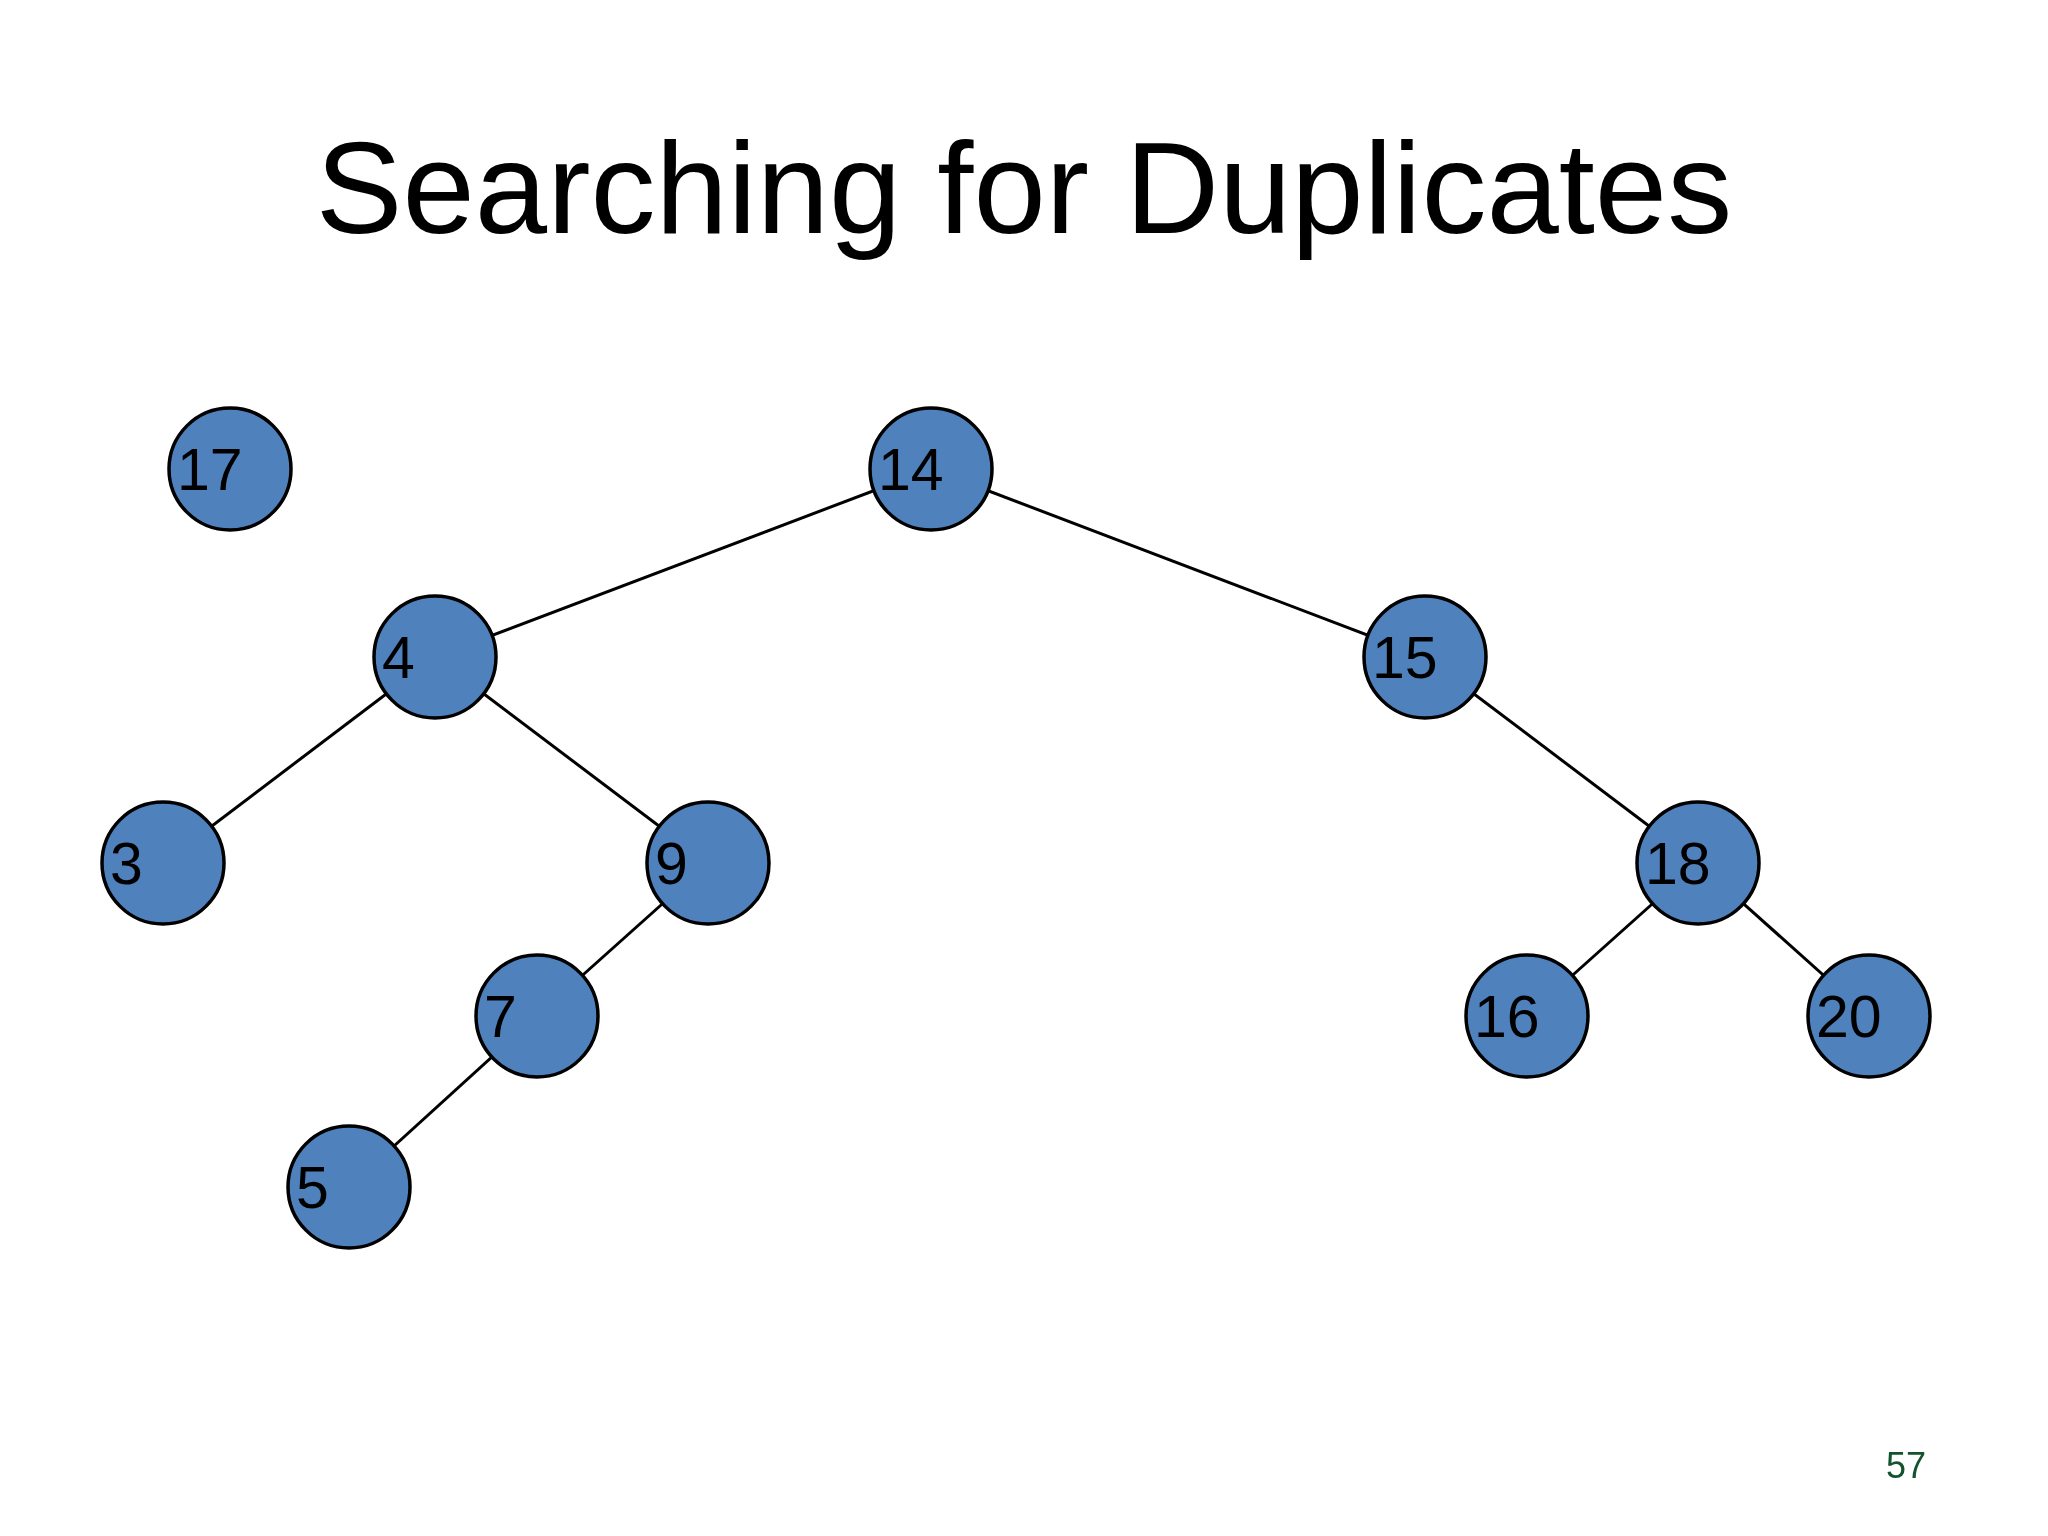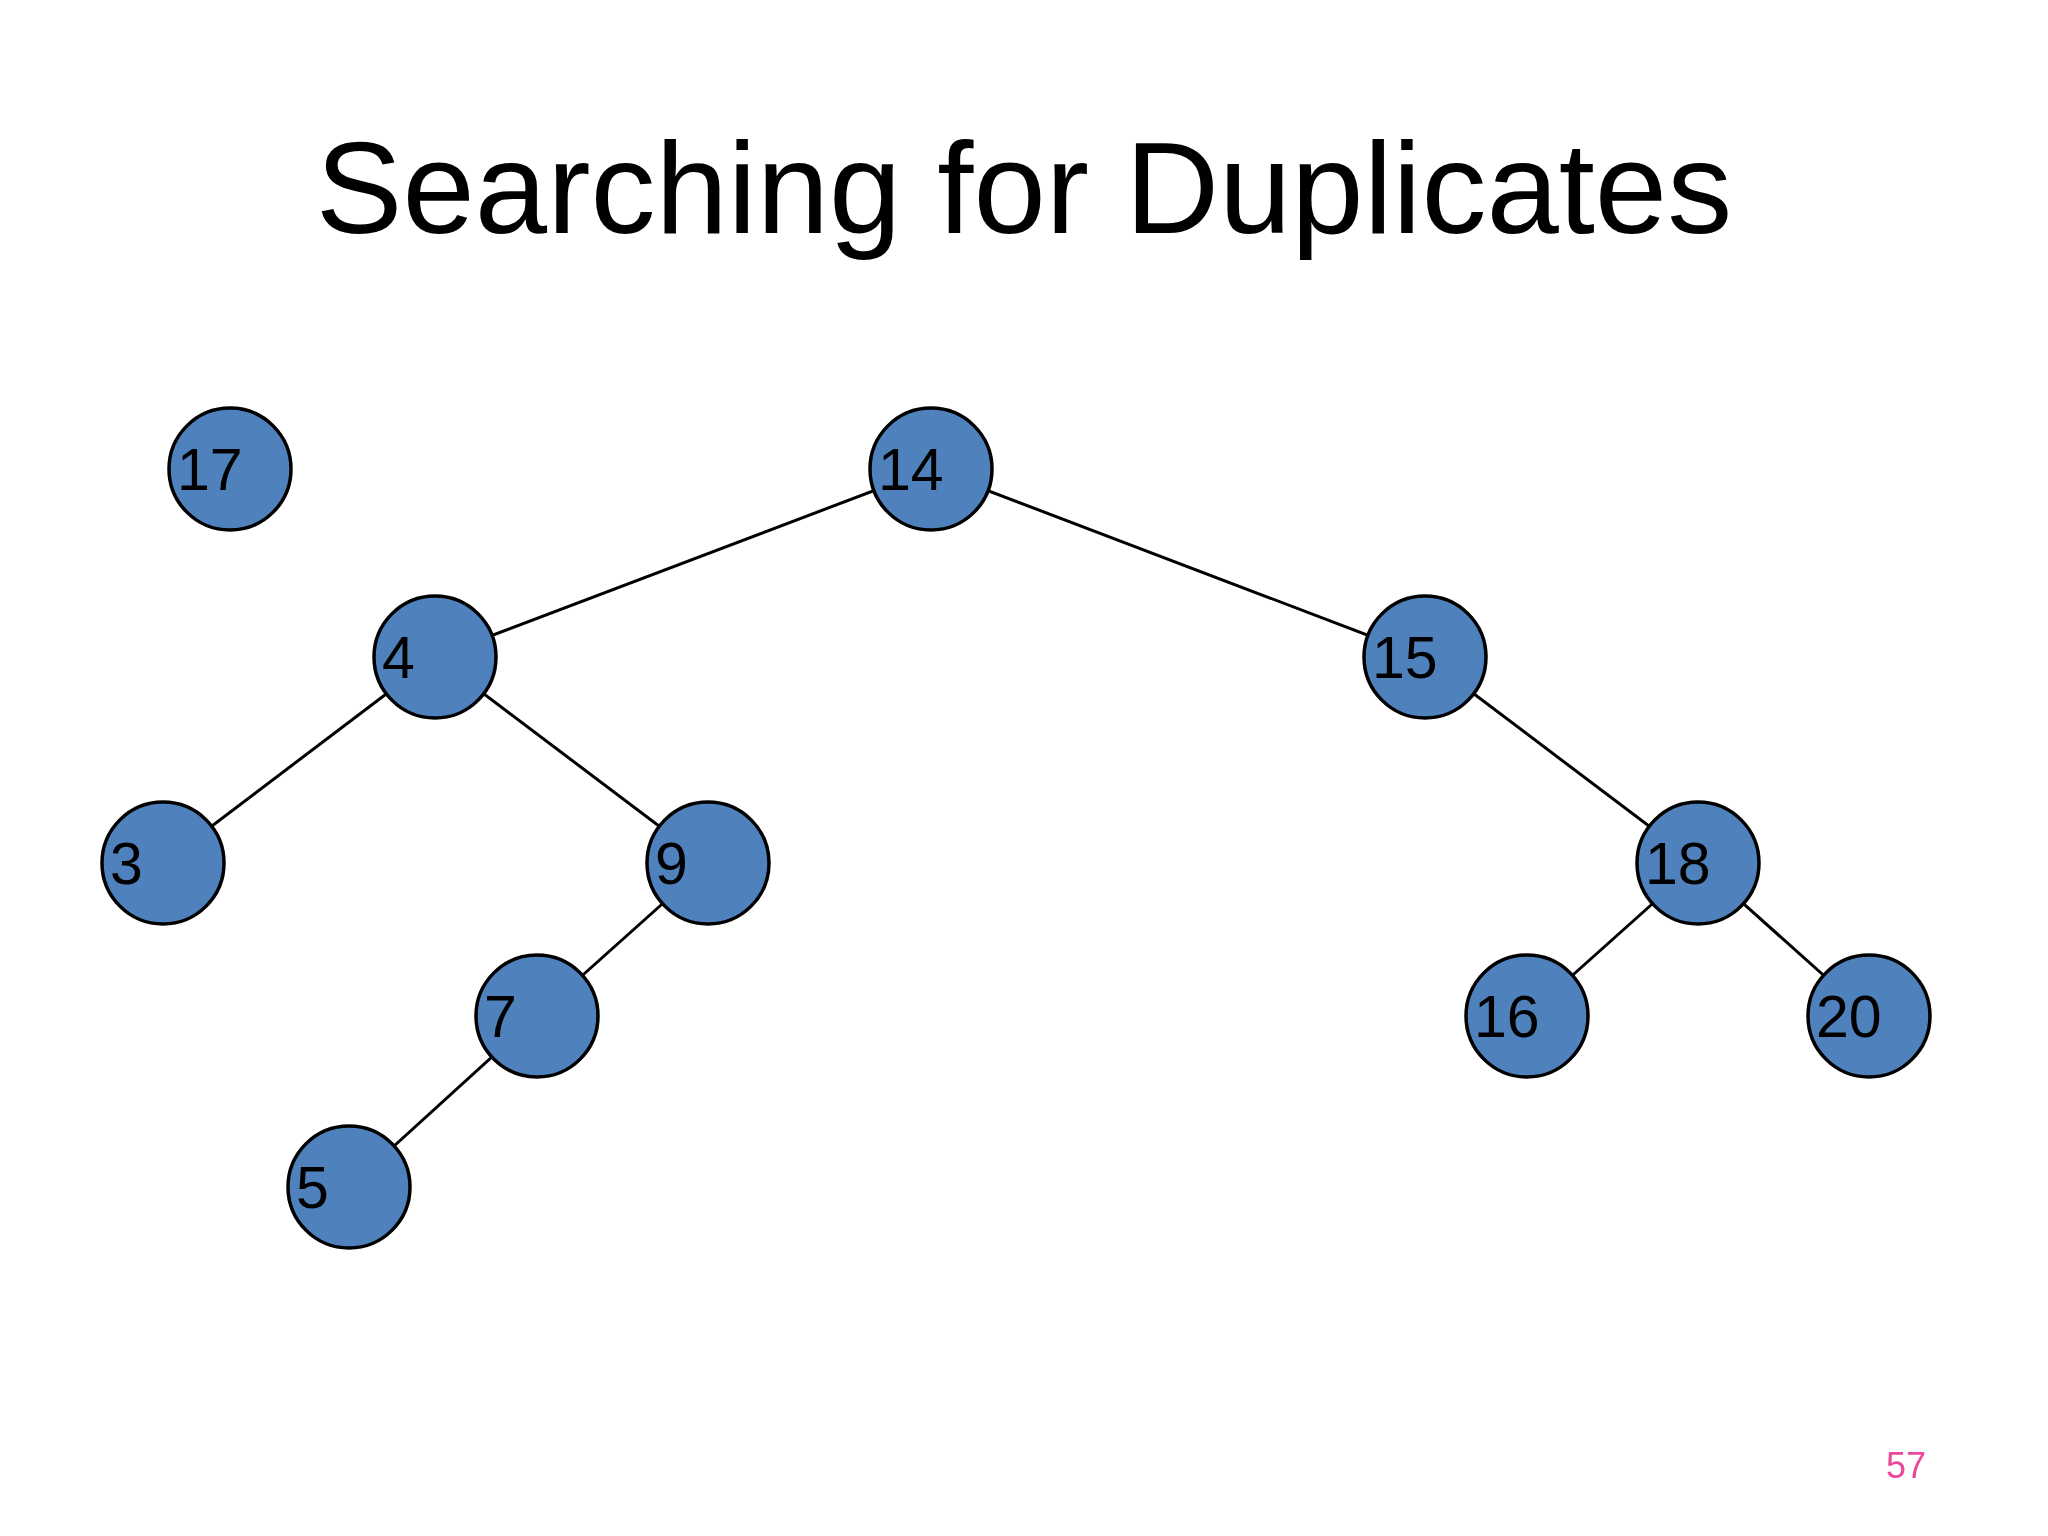--- a/index.html
+++ b/index.html
@@ -41,21 +41,21 @@
     line-height: 1.2;
     color: #000000;
     white-space: nowrap;
   }
   .pagenum {
     position: absolute;
     left: 1886px;
     top: 1444px;
     font-size: 36px;
     line-height: 1.2;
-    color: #ec4899;
+    color: #14532d;
   }
 </style>
 </head>
 <body>
 
 <div class="slide">
   <div class="title">Searching for Duplicates</div>
 
   <svg id="tree-svg" class="tree" viewBox="0 0 2048 1536" xmlns="http://www.w3.org/2000/svg">
       <line x1="931" y1="469" x2="435" y2="657" stroke="#000000" stroke-width="3"></line>

